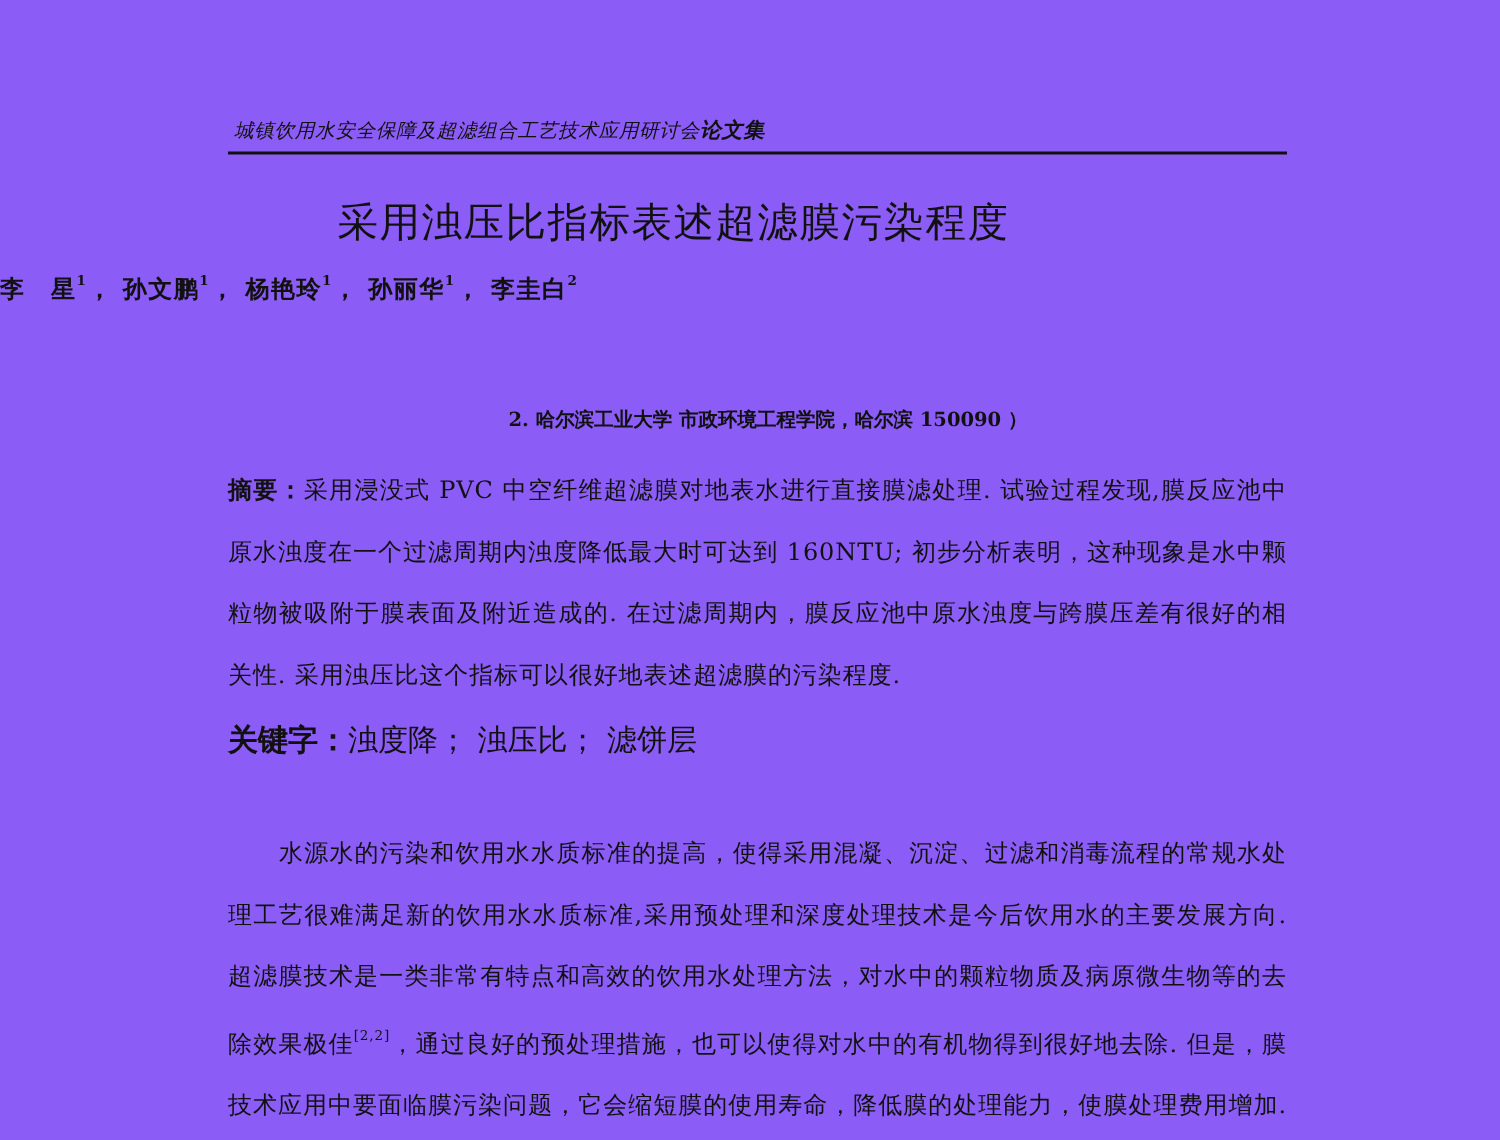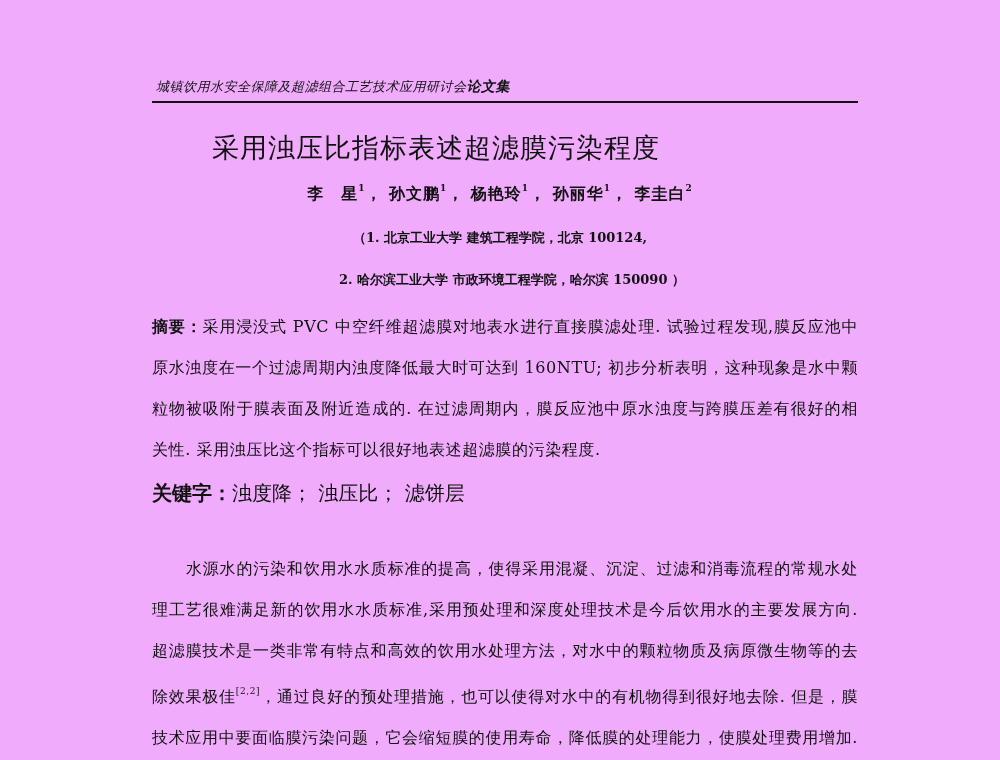--- a/index.html
+++ b/index.html
@@ -1,25 +1,25 @@
 <!DOCTYPE html>
 <html><head>
 <meta charset="utf-8">
 <style>
   html, body { margin: 0; padding: 0; background: #ffffff; }
   body { width: 1000px; height: 760px; overflow: hidden; position: relative;
          font-family: "DejaVu Serif", "Liberation Serif", serif; color: #111; }
-  .page { position: absolute; left: 0; top: 0; width: 1000px; height: 760px; background: #f0abfc; }
+  .page { position: absolute; left: 0; top: 0; width: 1000px; height: 760px; background: #8b5cf6; }
   .running-head { position: absolute; left: 156px; top: 78px; font-size: 13px;
                   font-style: italic; letter-spacing: 0.5px; color: #111; }
   .running-head b { font-style: italic; font-weight: bold; font-size: 14px; }
   .head-rule { position: absolute; left: 152px; top: 101px; width: 706px; height: 2px; background: #111; }
-  .title { position: absolute; left: 0; width: 872px; top: 130px; text-align: center;
+  .title { position: absolute; left: 13px; width: 872px; top: 130px; text-align: center;
            font-family: "DejaVu Sans", "Liberation Sans", sans-serif; font-size: 27px; letter-spacing: 1px; }
-  .authors { position: absolute; left: 0; width: 1000px; top: 183px; text-align: center;
+  .authors { position: absolute; left: 0; width: 1000px; top: 183px; text-align: left;
              font-size: 16px; font-weight: bold; letter-spacing: 1px; }
   .authors sup { font-size: 9px; vertical-align: 8px; }
   .affil { position: absolute; left: 0; width: 1000px; text-align: center; font-size: 13px; font-weight: bold; }
   .affil1 { top: 229px; }
   .affil2 { top: 271px; padding-left: 12px; }
   .para { position: absolute; left: 152px; width: 706px; font-size: 16px; line-height: 41px;
           text-align: justify; letter-spacing: 0.6px; }
   .abstract { top: 306px; }
   .abstract .lbl, .keywords .lbl { font-weight: bold; font-family: "DejaVu Sans", "Liberation Sans", sans-serif; }
   .keywords { position: absolute; left: 152px; top: 480px; font-size: 20px; }
@@ -38,21 +38,20 @@
   <div class="title">采用浊压比指标表述超滤膜污染程度</div>
 
   <div class="authors">
     <span><span>李　星</span><sup>1</sup></span><span>，</span>
     <span><span>孙文鹏</span><sup>1</sup></span><span>，</span>
     <span><span>杨艳玲</span><sup>1</sup></span><span>，</span>
     <span><span>孙丽华</span><sup>1</sup></span><span>，</span>
     <span><span>李圭白</span><sup>2</sup></span>
   </div>
 
-  <div class="affil affil1">（1. 北京工业大学 建筑工程学院，北京 100124,</div>
   <div class="affil affil2">2. 哈尔滨工业大学 市政环境工程学院，哈尔滨 150090 ）</div>
 
   <div class="para abstract">
     <span class="lbl">摘要：</span><span>采用浸没式 PVC 中空纤维超滤膜对地表水进行直接膜滤处理. 试验过程发现,膜反应池中原水浊度在一个过滤周期内浊度降低最大时可达到 160NTU; 初步分析表明，这种现象是水中颗粒物被吸附于膜表面及附近造成的. 在过滤周期内，膜反应池中原水浊度与跨膜压差有很好的相关性. 采用浊压比这个指标可以很好地表述超滤膜的污染程度.</span>
   </div>
 
   <div class="keywords">
     <span class="lbl">关键字：</span><span>浊度降； 浊压比； 滤饼层</span>
   </div>
 

